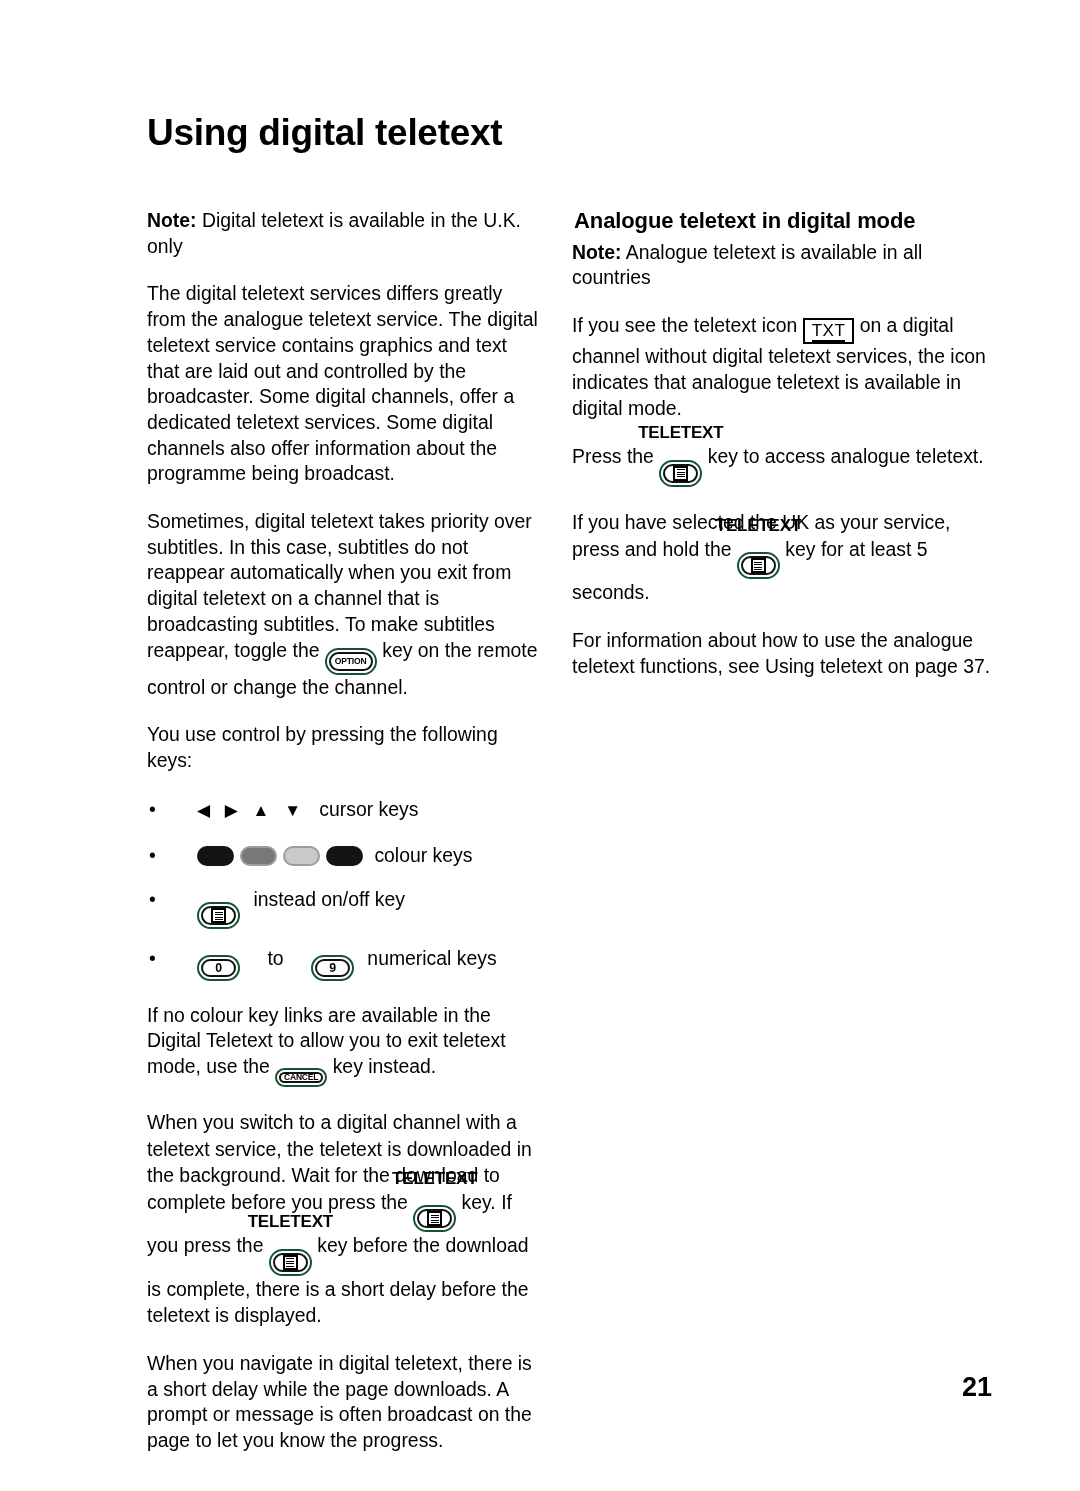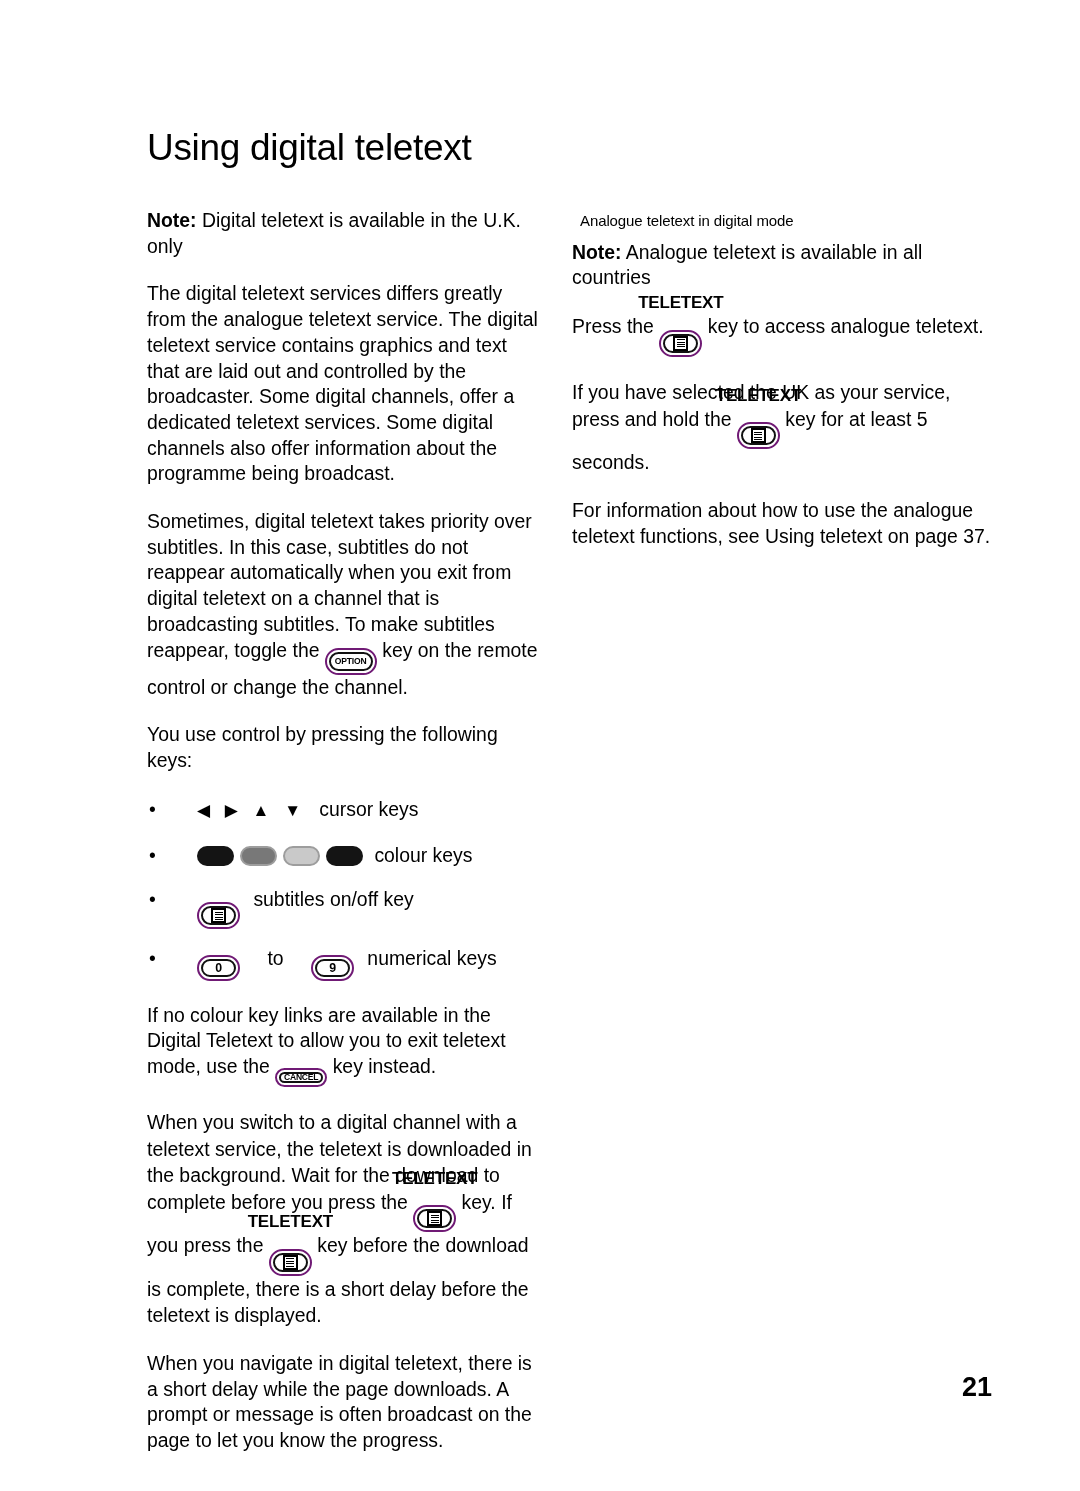--- a/index.html
+++ b/index.html
@@ -20,23 +20,23 @@
     inset: 0;
     width: 1080px;
     height: 1491px;
     overflow: hidden;
   }
 
   
   .page-title {
     position: absolute;
     left: 147px;
-    top: 103px;
+    top: 88px;
     font-size: 37px;
-    font-weight: normal;
+    font-weight: bold;
     letter-spacing: -0.3px;
     line-height: 1.1;
   }
 
   
   .col {
     position: absolute;
     top: 208px;
     font-size: 19.4px;
     line-height: 25.7px;
@@ -46,23 +46,23 @@
 
   p.para {
     margin: 0 0 22px 0;
   }
   p.tight {
     margin: 0 0 20px 0;
   }
   .bold { font-weight: bold; }
 
   .section-heading {
-    margin: 0 0 6px 8px;
-    font-size: 15px;
-    font-weight: normal;
+    margin: 0 0 6px 2px;
+    font-size: 22px;
+    font-weight: bold;
     letter-spacing: -0.1px;
   }
 
   
   ul.keylist {
     list-style: none;
     margin: 0 0 22px 0;
     padding: 0;
   }
   ul.keylist li {
@@ -87,21 +87,21 @@
 
   
   
   .key {
     display: inline-block;
     vertical-align: -7px;
     position: relative;
     box-sizing: border-box;
     border-radius: 999px;
     background: #ffffff;
-    border: 2px solid #701a75;
+    border: 2px solid #14532d;
     line-height: 0;
     padding: 2px;
   }
   .key > .inner {
     display: flex;
     align-items: center;
     justify-content: center;
     box-sizing: border-box;
     width: 100%;
     height: 100%;
@@ -241,21 +241,21 @@
       <li>
         <span class="dot">•</span>
         <span class="key key-teletext"><span class="inner">
               <span class="tt-glyph">
                 <i></i>
                 <i></i>
                 <i></i>
                 <i></i>
               </span>
             </span></span>
-        <span style="margin-left:8px;">subtitles on/off key</span>
+        <span style="margin-left:8px;">instead on/off key</span>
       </li>
 
       <li>
         <span class="dot">•</span>
         <span class="key key-num"><span class="inner">
               <span class="lbl">0</span>
             </span></span>
         <span style="margin:0 22px;">to</span>
         <span class="key key-num"><span class="inner">
               <span class="lbl">9</span>
@@ -288,20 +288,21 @@
     <p class="para">When you navigate in digital teletext, there is a short delay while the page downloads. A prompt or message is often broadcast on the page to let you know the progress.</p>
 
   </div>
 
   <div class="col col-right">
 
     <h2 class="section-heading">Analogue teletext in digital mode</h2>
 
     <p class="para"><span class="bold">Note:</span><span> Analogue teletext is available in all countries</span></p>
 
+    <p class="para"><span>If you see the teletext icon </span><span class="txt-icon"><span>TXT</span></span><span> on a digital channel without digital teletext services, the icon indicates that analogue teletext is available in digital mode.</span></p>
 
     <p class="para" style="line-height:27px;"><span>Press the </span><span class="key-wrap"><span class="cap">TELETEXT</span><span class="key key-teletext"><span class="inner">
               <span class="tt-glyph">
                 <i></i>
                 <i></i>
                 <i></i>
                 <i></i>
               </span>
             </span></span></span><span> key to access analogue teletext.</span></p>
 

